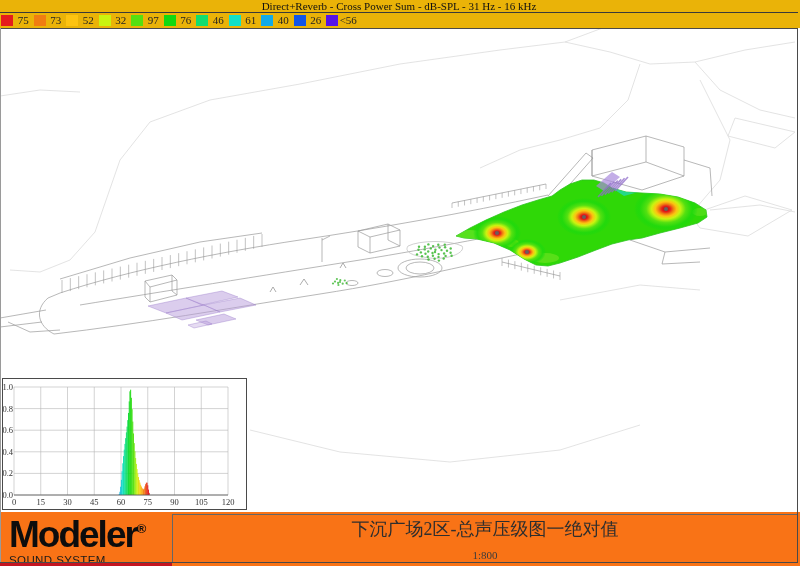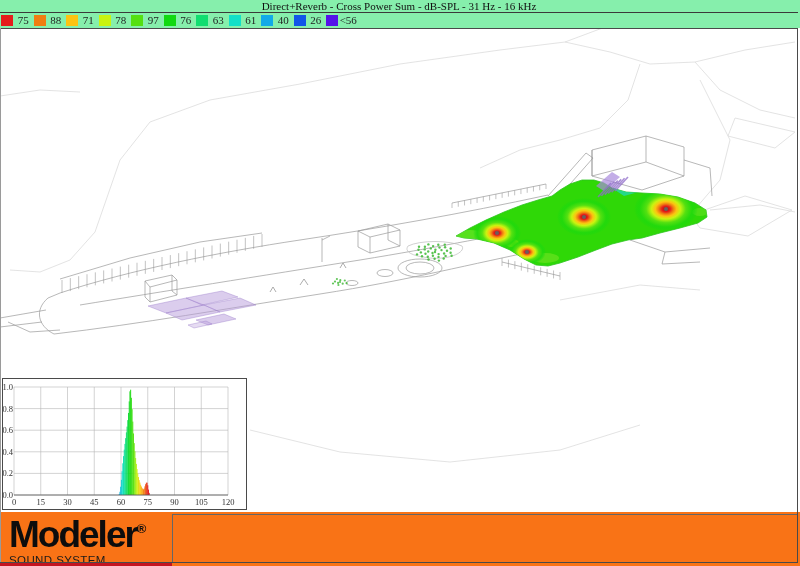--- a/index.html
+++ b/index.html
@@ -1,19 +1,19 @@
 <!DOCTYPE html>
 <html><head>
 <meta charset="utf-8">
 <style>
   html,body{margin:0;padding:0;background:#888;}
   #page{position:relative;width:800px;height:566px;background:#fff;overflow:hidden;
         font-family:"Liberation Serif", serif;}
   
-  #header{position:absolute;top:0;left:0;width:800px;height:28px;background:#86efac;z-index:2;}
+  #header{position:absolute;top:0;left:0;width:800px;height:28px;background:#eab308;z-index:2;}
   #title{position:absolute;top:0;left:0;width:798px;height:12px;text-align:center;
          font-size:11px;line-height:12px;color:#111;}
   #rule1{position:absolute;top:12px;left:0;width:798px;height:1px;background:#3a3a3a;}
   #legend{position:absolute;top:13px;left:1px;height:15px;display:flex;align-items:center;}
   .leg-item{display:flex;align-items:center;width:32.5px;height:15px;}
   .leg-swatch{width:12px;height:11px;display:inline-block;}
   .leg-label{flex:1;text-align:center;font-size:11px;color:#222;line-height:13px;}
   
   .hline,.vline{position:absolute;background:#4a4a4a;z-index:3;}
   
@@ -246,41 +246,41 @@
   <div id="header">
     <div id="title">Direct+Reverb - Cross Power Sum - dB-SPL - 31 Hz - 16 kHz</div>
     <div id="rule1"></div>
     <div id="legend">
         <div class="leg-item">
           <span class="leg-swatch" style="background: rgb(229, 28, 28);"></span>
           <span class="leg-label">75</span>
         </div>
         <div class="leg-item">
           <span class="leg-swatch" style="background: rgb(240, 125, 17);"></span>
-          <span class="leg-label">88</span>
+          <span class="leg-label">73</span>
         </div>
         <div class="leg-item">
           <span class="leg-swatch" style="background: rgb(253, 195, 17);"></span>
-          <span class="leg-label">71</span>
+          <span class="leg-label">52</span>
         </div>
         <div class="leg-item">
           <span class="leg-swatch" style="background: rgb(201, 244, 16);"></span>
-          <span class="leg-label">78</span>
+          <span class="leg-label">32</span>
         </div>
         <div class="leg-item">
           <span class="leg-swatch" style="background: rgb(85, 224, 17);"></span>
           <span class="leg-label">97</span>
         </div>
         <div class="leg-item">
           <span class="leg-swatch" style="background: rgb(17, 217, 17);"></span>
           <span class="leg-label">76</span>
         </div>
         <div class="leg-item">
           <span class="leg-swatch" style="background: rgb(17, 221, 112);"></span>
-          <span class="leg-label">63</span>
+          <span class="leg-label">46</span>
         </div>
         <div class="leg-item">
           <span class="leg-swatch" style="background: rgb(18, 224, 200);"></span>
           <span class="leg-label">61</span>
         </div>
         <div class="leg-item">
           <span class="leg-swatch" style="background: rgb(18, 170, 232);"></span>
           <span class="leg-label">40</span>
         </div>
         <div class="leg-item">
@@ -382,16 +382,20 @@
       </svg>
   </div>
 
   <div id="footer">
     <div id="logo">
       <div id="logo-title"><span>Modeler</span><span id="logo-reg">®</span></div>
       <div id="logo-sub">SOUND SYSTEM SOFTWARE</div>
     </div>
     <div class="vline" style="top:2px;left:172px;width:1px;height:48px;background:#666;"></div>
     <div class="hline" style="top:2px;left:172px;width:626px;height:1px;background:#666;"></div>
+    <div id="caption-cell">
+      <div id="caption">下沉广场2区-总声压级图一绝对值</div>
+      <div id="scale">1:800</div>
+    </div>
   </div>
   <div id="redbar" style="background: rgb(196, 20, 32);"></div>
 
 </div>
 
 </body></html>

